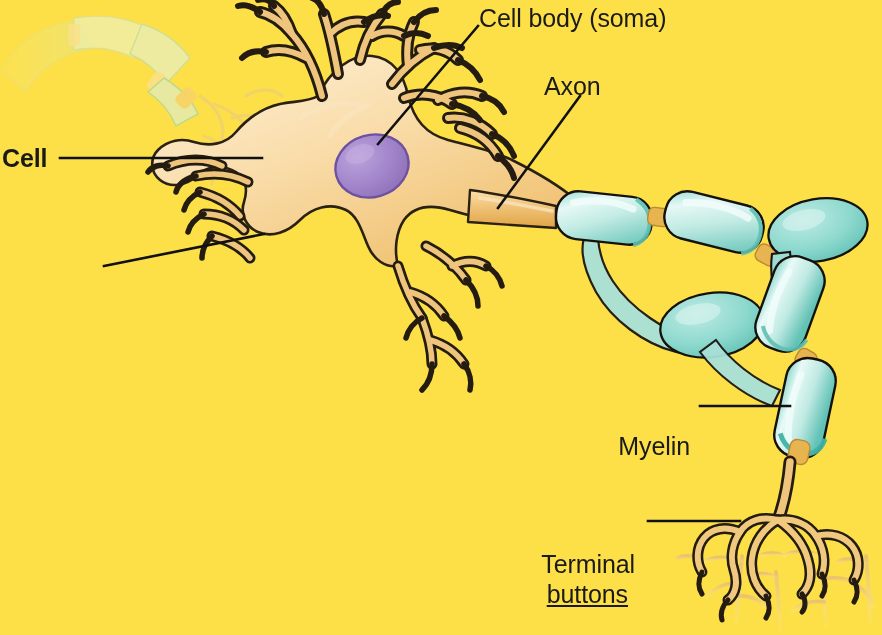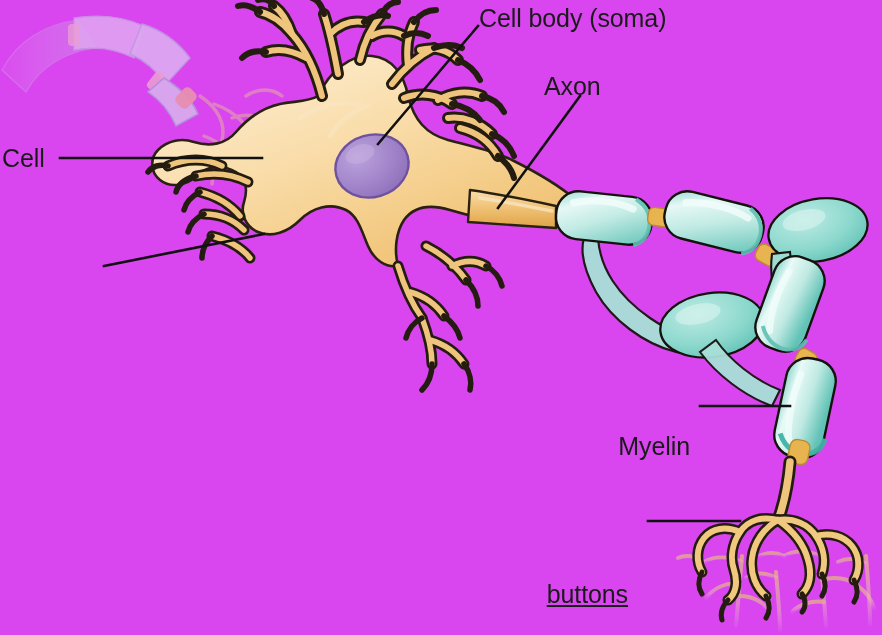--- a/index.html
+++ b/index.html
@@ -8,21 +8,21 @@
     padding: 0;
     background: #ffffff;
   }
   body {
     font-family: "Liberation Sans", sans-serif;
   }
   #stage {
     position: relative;
     width: 882px;
     height: 635px;
-    background: #d946ef;
+    background: #fde047;
     overflow: hidden;
   }
   #stage svg {
     position: absolute;
     top: 0;
     left: 0;
     width: 882px;
     height: 635px;
   }
   .lbl {
@@ -366,20 +366,21 @@
       <line x1="104" y1="266" x2="264" y2="234"></line>
       <line x1="700" y1="406" x2="790" y2="406"></line>
       <line x1="648" y1="521" x2="740" y2="521"></line>
     </g>
   </svg>
 
   <div class="lbl" style="left:479px; top:4px;">Cell body (soma)</div>
 
   <div class="lbl" style="left:544px; top:72px;">Axon</div>
 
-  <div class="lbl" style="left:2px; top:144px;">Cell</div>
+  <div class="lbl" style="left:2px; top:144px;font-weight:bold;">Cell</div>
 
 
   <div class="lbl right-al" style="left:490px; top:388px; width:200px;">Myelin</div>
 
+  <div class="lbl right-al" style="left:400px; top:506px; width:235px;">Terminal</div>
   <div class="lbl right-al" style="left:400px; top:536px; width:228px;text-decoration:underline;">buttons</div>
 
 </div>
 
 </body></html>

